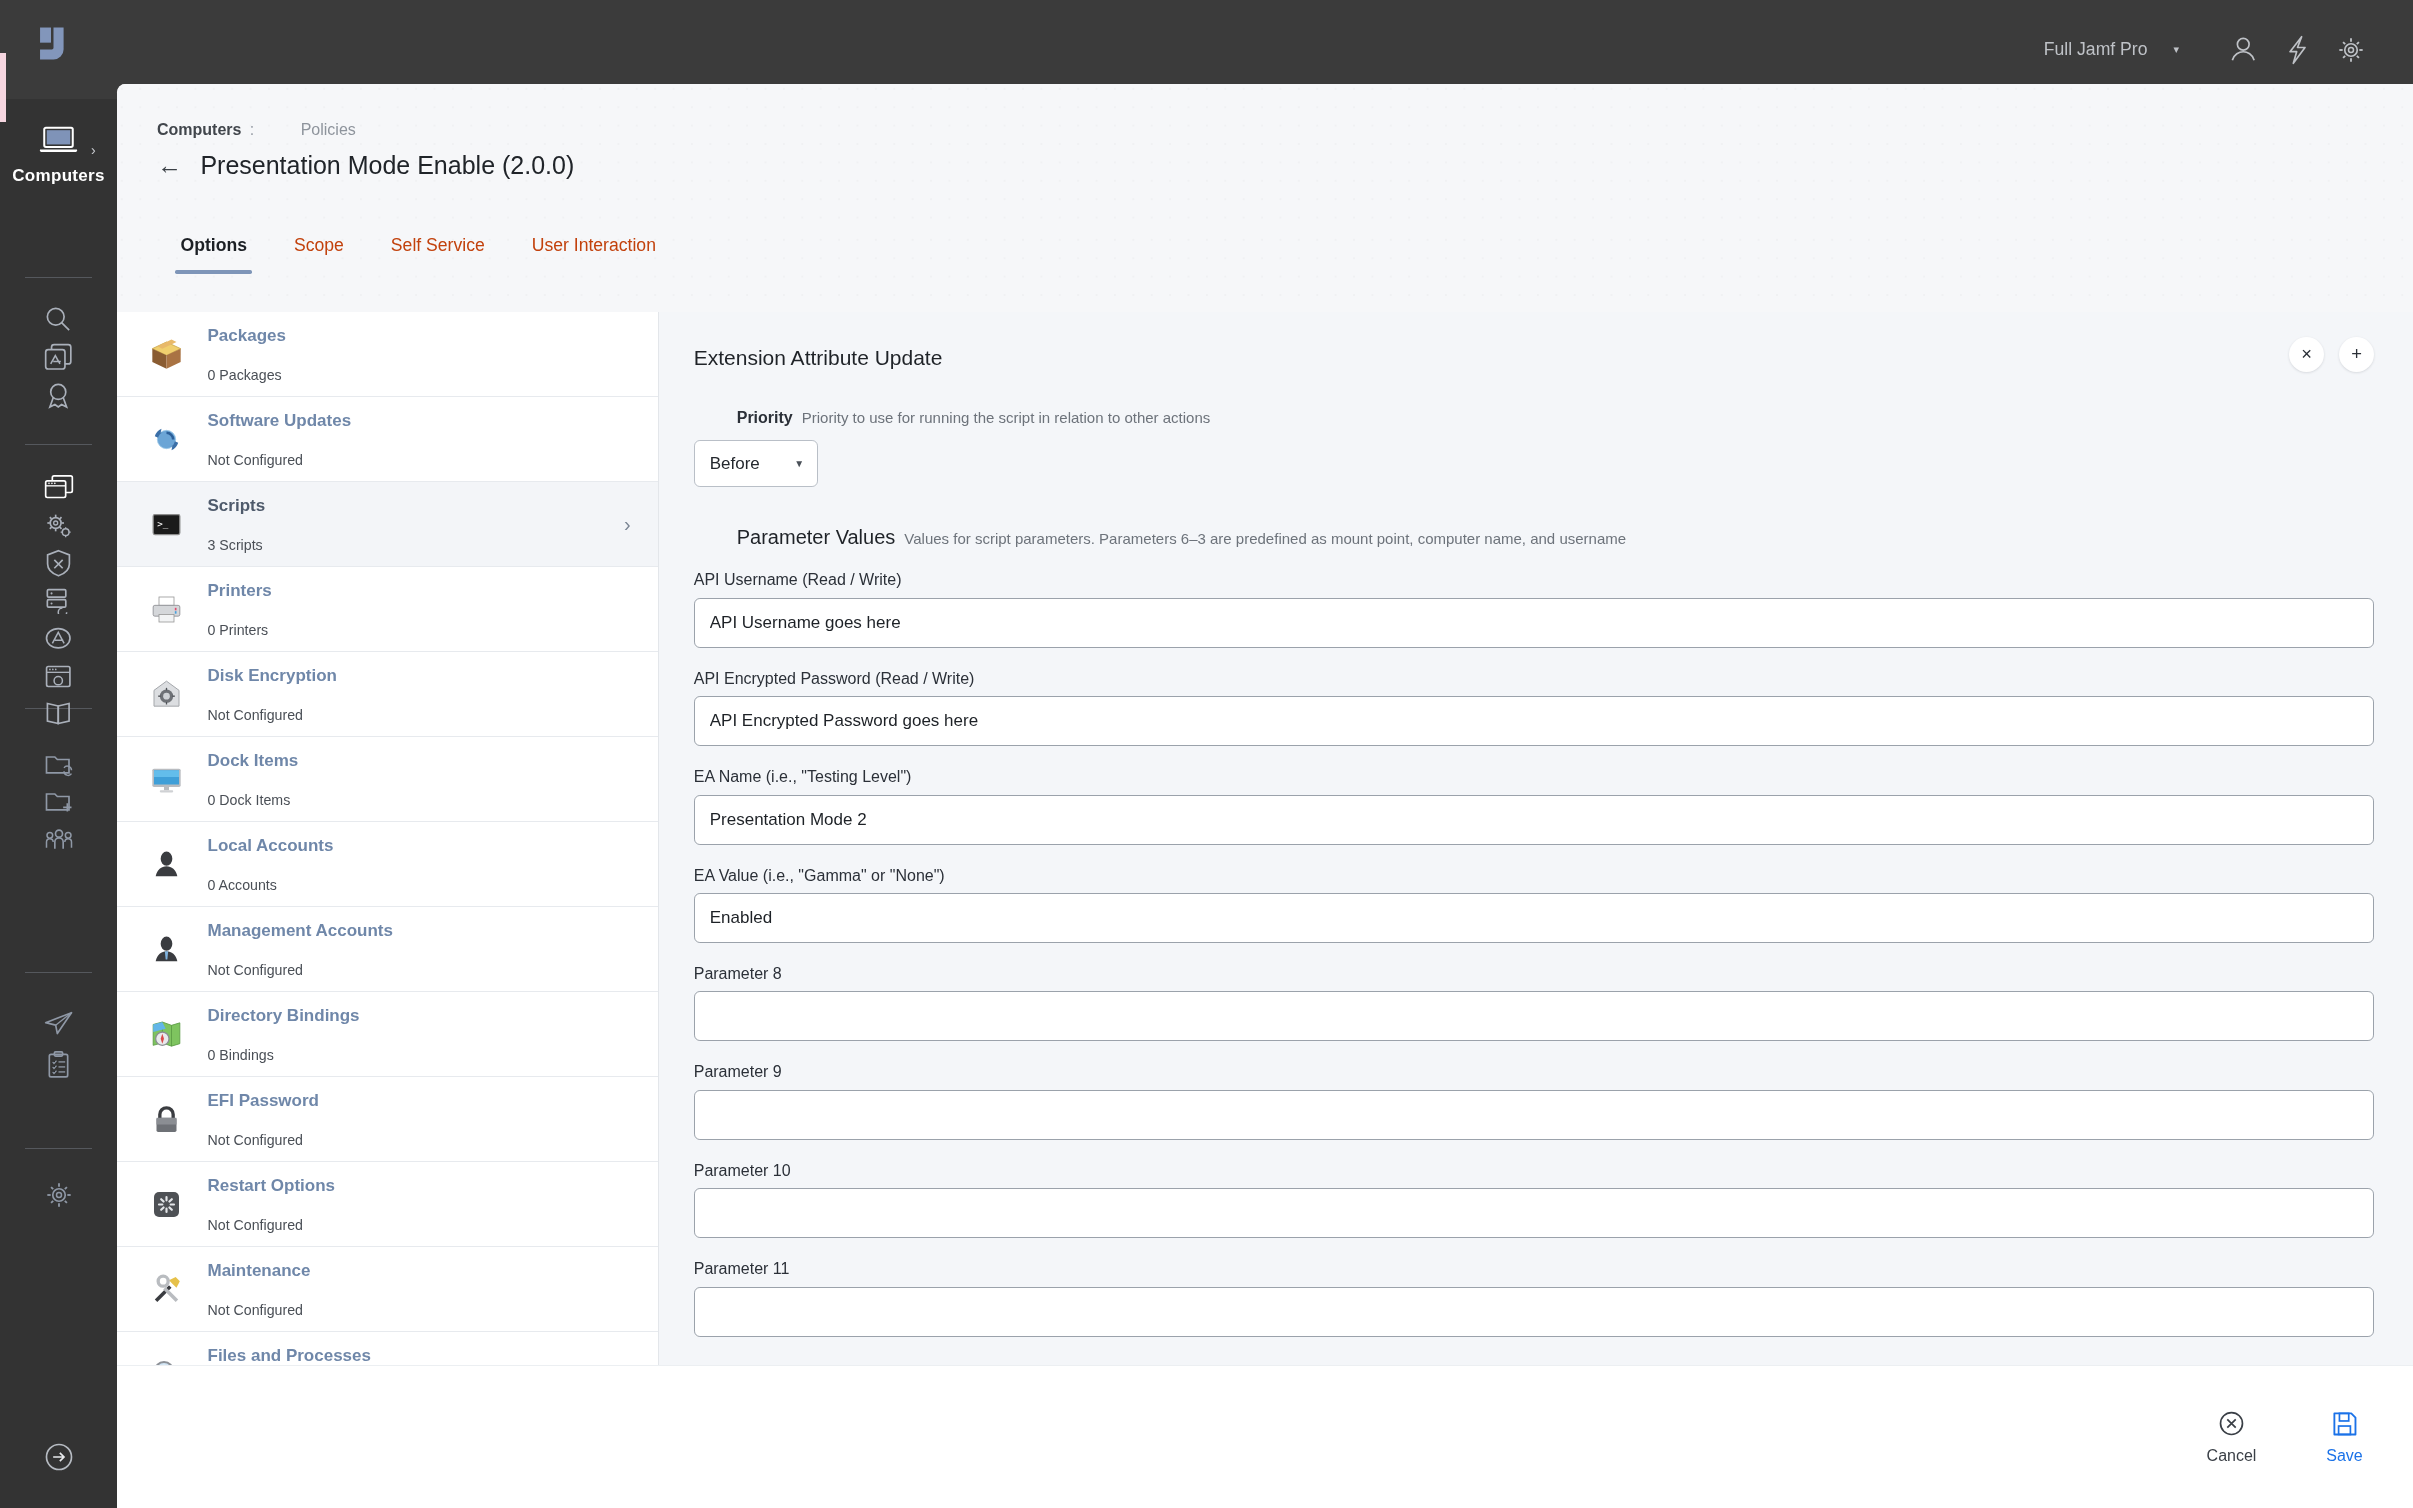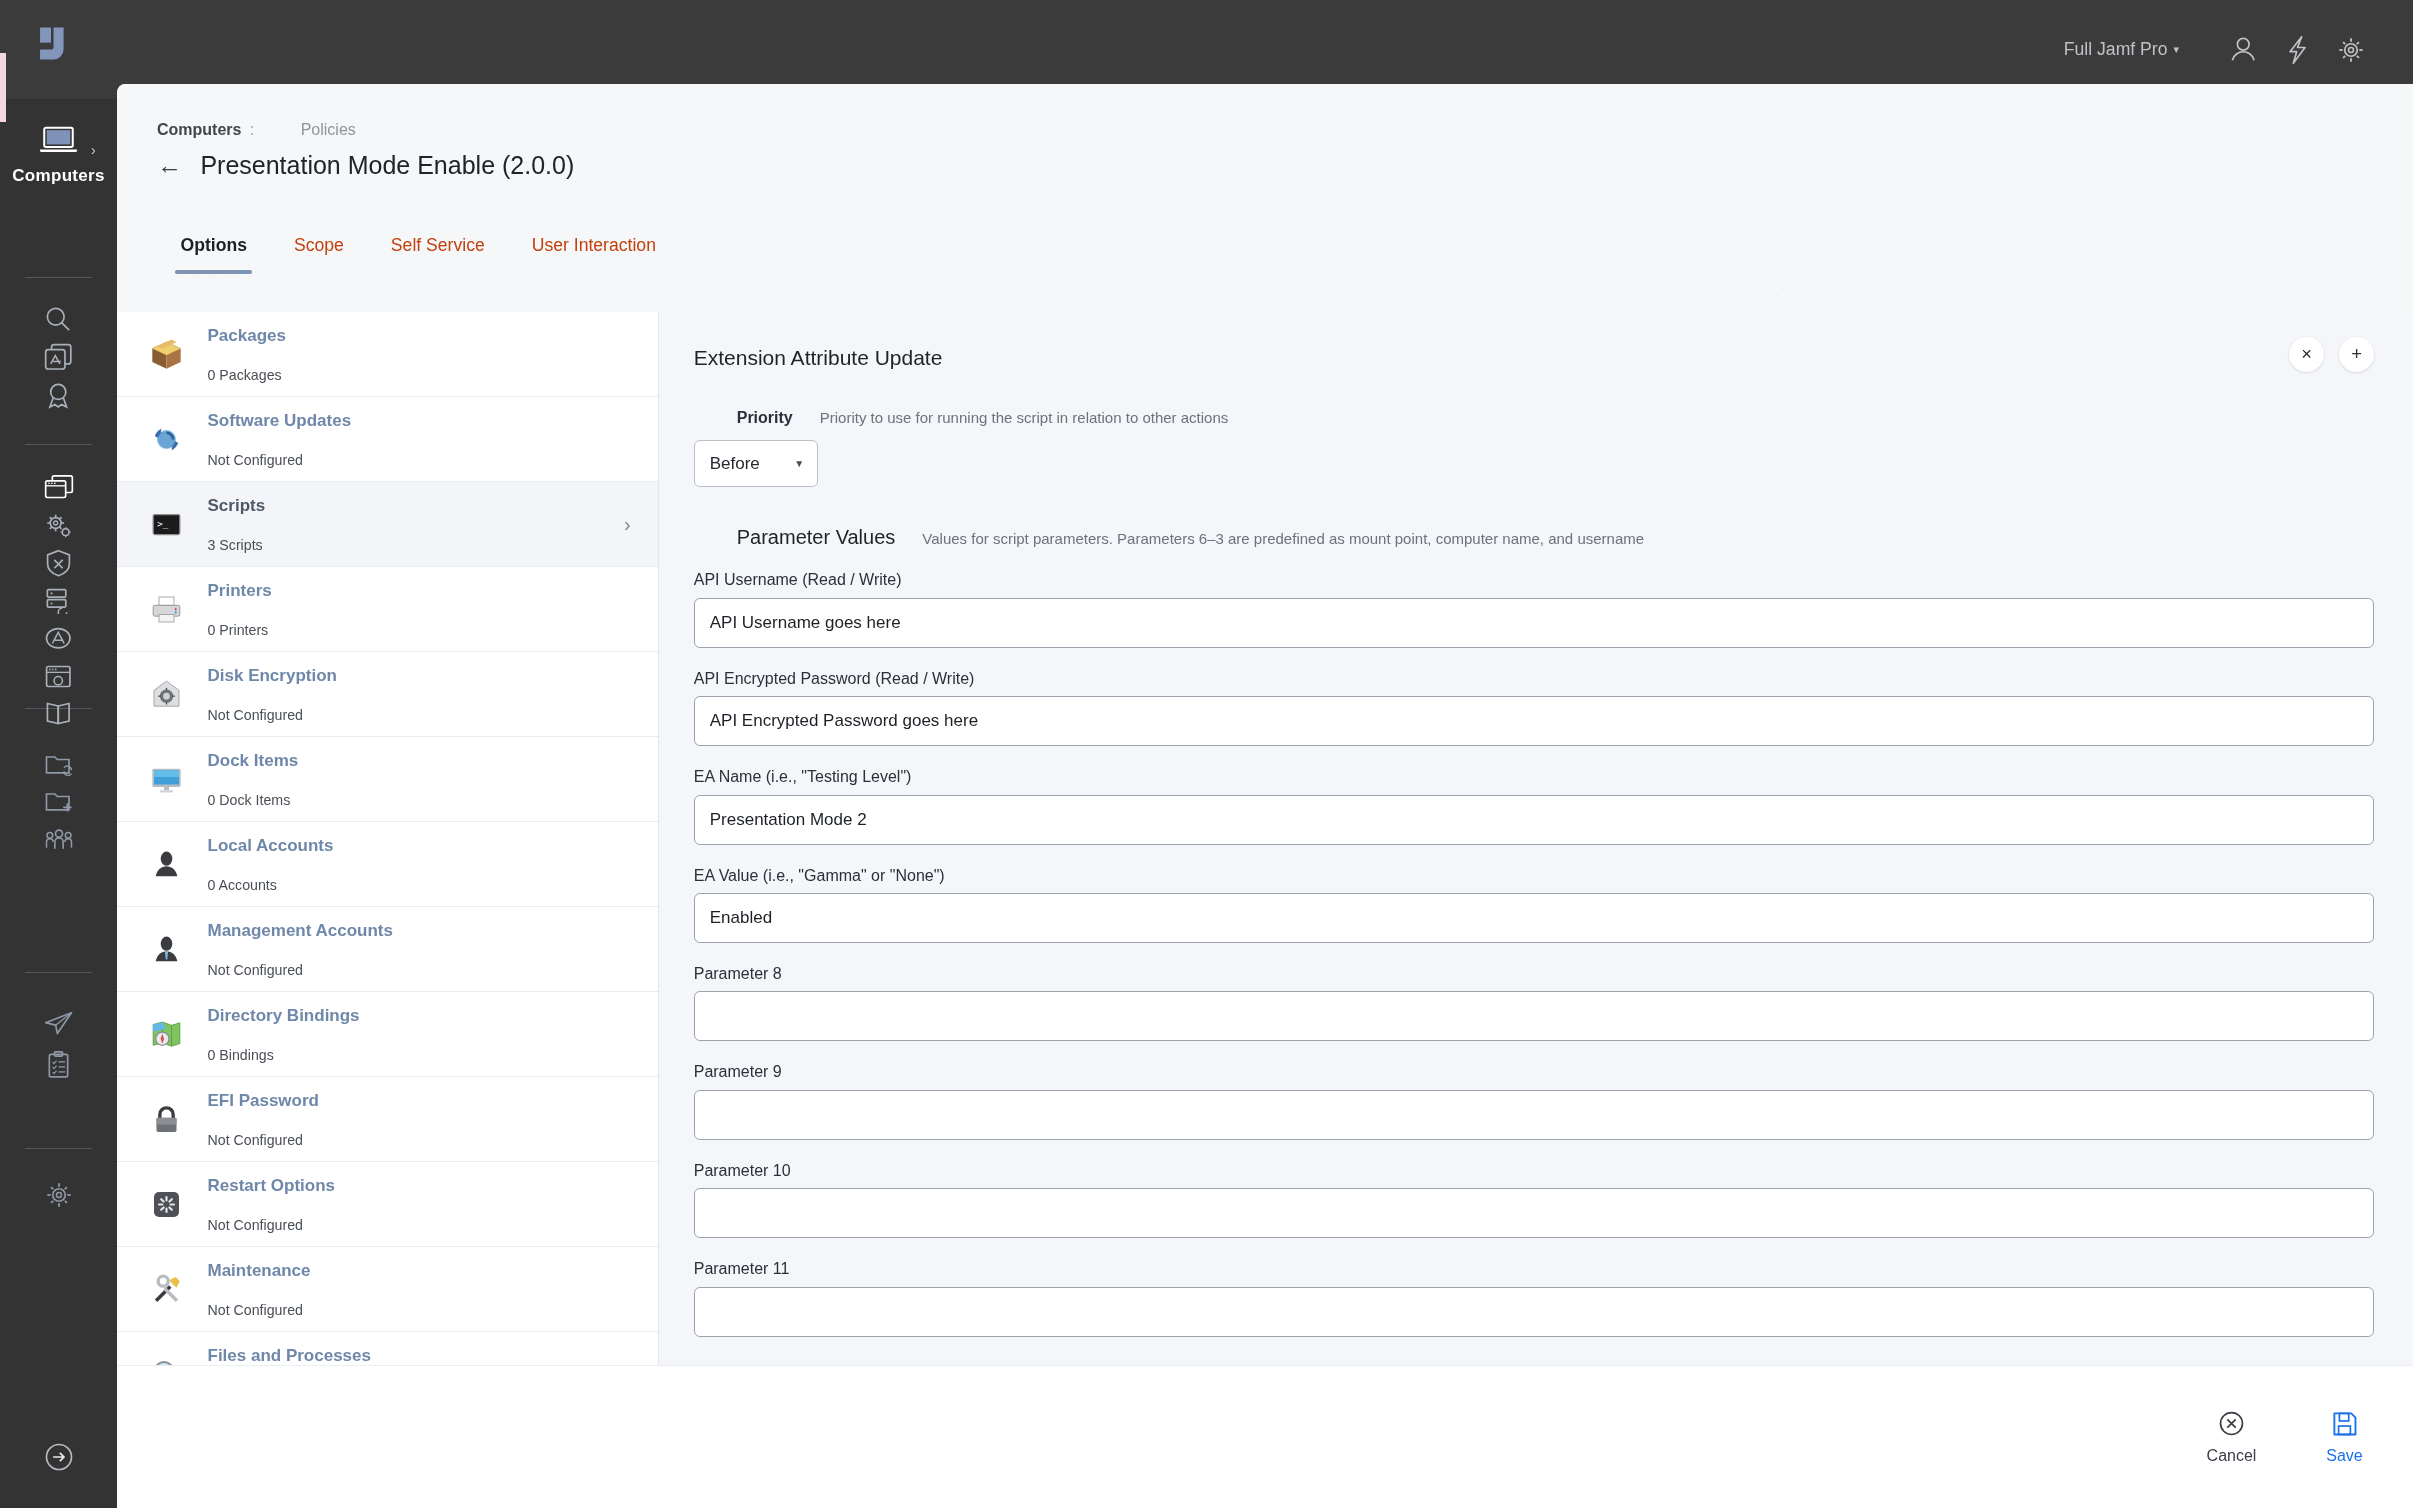--- a/index.html
+++ b/index.html
@@ -52,21 +52,21 @@
   }
 
   
   .topbar {
     position: absolute; left: 117px; top: 0; width: 2296px; height: 99px;
     background: #3b3b3b;
     display: flex; align-items: center; justify-content: flex-end;
   }
   .topbar-right { display: flex; align-items: center; gap: 0; padding-right: 35px; }
   .ctx-select {
-    display: flex; align-items: center; gap: 6px;
+    display: flex; align-items: center; gap: 26px;
     color: #bfc2c7; font-size: 17.6px; margin-right: 37px; cursor: pointer;
   }
   .ctx-caret { font-size: 11px; color: #bfc2c7; }
   .topbar-icon {
     width: 54px; height: 54px; display: flex; align-items: center; justify-content: center;
     cursor: pointer;
   }
 
   
   .page {
@@ -147,21 +147,21 @@
     position: relative; padding: 34px 39px 0 35px; overflow: hidden;
   }
   .fp-title { font-size: 21px; color: #1f2328; font-weight: 400; }
   .fp-actions { position: absolute; right: 39px; top: 25px; display: flex; gap: 15px; }
   .circ-btn {
     width: 35px; height: 35px; border-radius: 50%; background: #ffffff;
     display: flex; align-items: center; justify-content: center;
     box-shadow: 0 0.8px 2.5px rgba(20,30,45,.14); cursor: pointer;
     color: #2b3038; font-size: 18.4px; line-height: 1;
   }
-  .lbl-row { display: flex; align-items: baseline; gap: 27px; margin-top: 39px; padding-left: 43px; }
+  .lbl-row { display: flex; align-items: baseline; gap: 9px; margin-top: 39px; padding-left: 43px; }
   .lbl-strong { font-size: 16px; font-weight: 700; color: #2b3038; }
   .lbl-help { font-size: 15px; color: #6d737b; }
   .lbl-big { font-size: 20px; font-weight: 400; color: #1f2328; }
 
   .select-box {
     margin-top: 13.4px; width: 124px; height: 47px; background: #ffffff;
     border: 0.8px solid #b9bfc7; border-radius: 5.9px;
     display: flex; align-items: center; justify-content: space-between;
     padding: 0 12.6px 0 15px; font-size: 17px; color: #24282e; cursor: pointer;
   }

